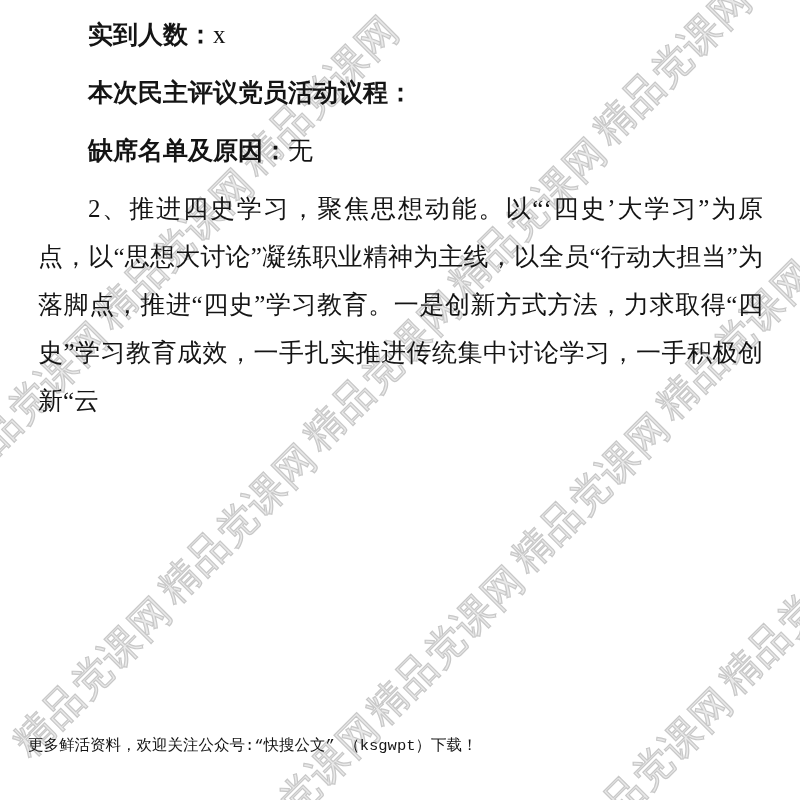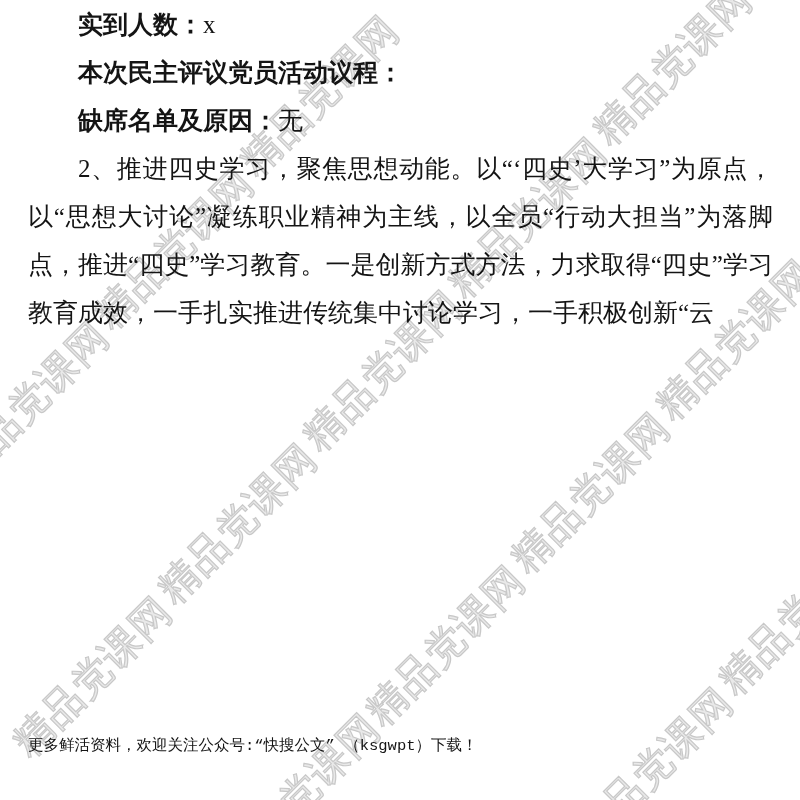--- a/index.html
+++ b/index.html
@@ -39,21 +39,21 @@
   
   .content {
     position: absolute;
     left: 0;
     top: 0;
     right: 0;
     z-index: 1;
     padding: 1px 27px 0 28px;
   }
   .para {
-    margin: 0;
+    margin: 10px;
     font-size: 25px;
     line-height: 48px;
     color: var(--text-color, #141414);
     text-align: justify;
     text-justify: inter-character;
     text-indent: 50px;
   }
   .seg { font-weight: 400; }
   .seg-bold { font-weight: 700; }
   

